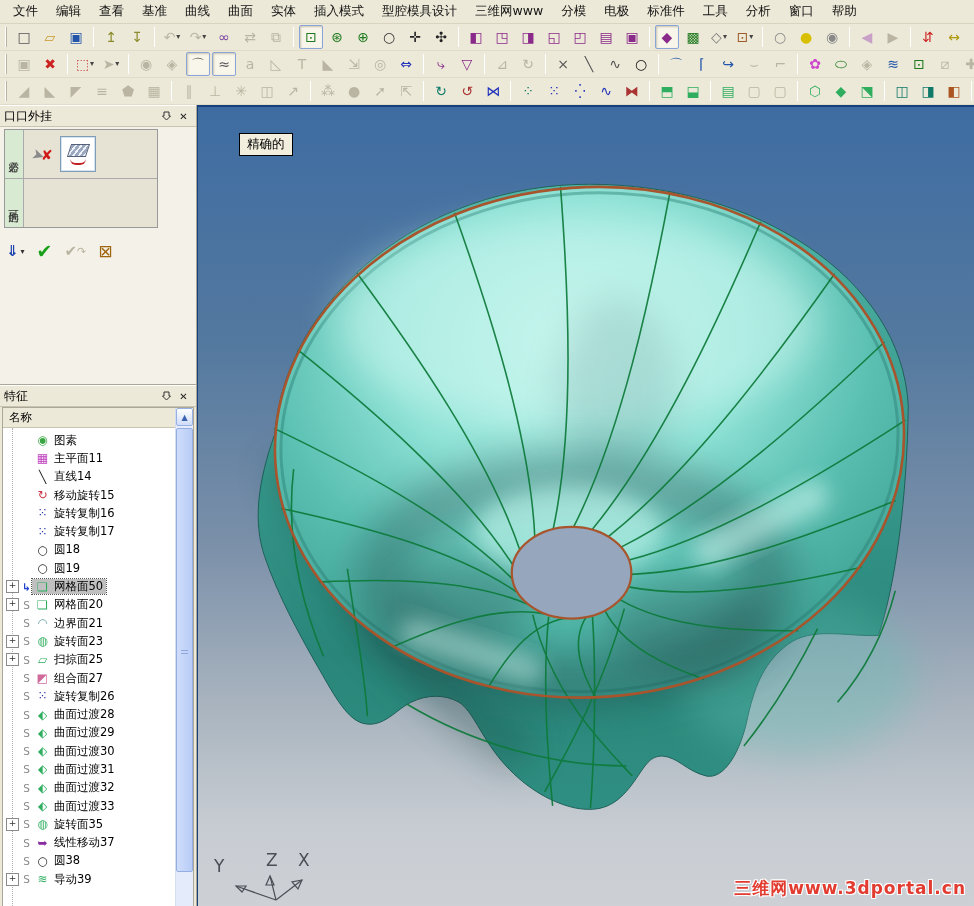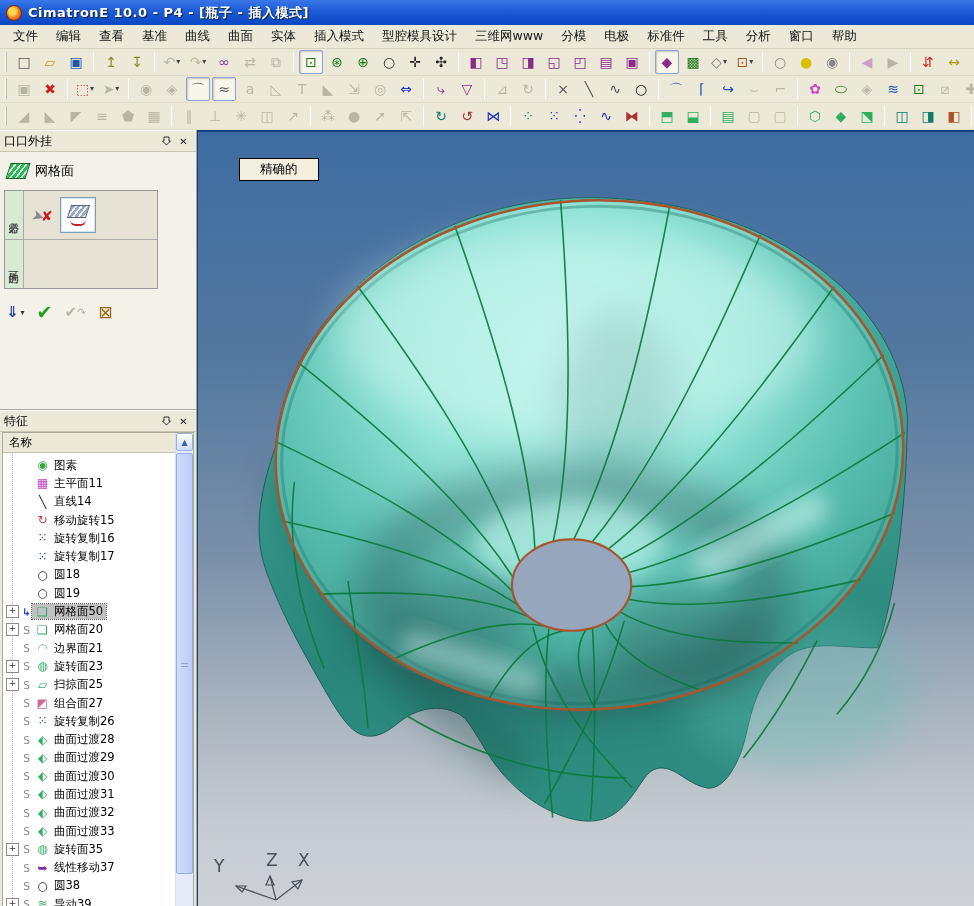--- a/index.html
+++ b/index.html
@@ -69,36 +69,32 @@
 
   
   .sbar{width:17px;flex:0 0 auto;background:#f0f4fd;border-left:1px solid #d5ddf2;display:flex;flex-direction:column;}
   .sb-up{height:16px;background:linear-gradient(#fdfefe,#cfdcf8);border:1px solid #98b1e4;border-radius:2px;font-size:8px;color:#3a62b0;display:flex;align-items:center;justify-content:center;flex:0 0 auto;}
   .sb-track{flex:1;background:#e4ebfb;position:relative;}
   .sb-thumb{position:absolute;left:0;right:0;top:2px;height:92%;background:linear-gradient(90deg,#cfddfb,#b8ccf6);border:1px solid #94aee4;border-radius:2px;}
   .sb-grip{position:absolute;left:4px;right:4px;top:50%;height:6px;background:repeating-linear-gradient(#8fa8dc 0 1px,transparent 1px 3px);}
 
   
   .viewport{flex:1;position:relative;min-width:0;background:linear-gradient(#3e6ca2 0%,#54799f 30%,#7b90a9 55%,#a9b4bf 75%,#c7ccd2 90%,#cdd1d6 100%);border-top:2px solid #16417c;border-left:1px solid #16417c;overflow:hidden;}
-  .vp-tooltip{position:absolute;left:41px;top:26px;background:#f2efdf;border:1px solid #000;padding:2px 20px;font-size:12.5px;color:#000;}
+  .vp-tooltip{position:absolute;left:41px;top:26px;background:#f2efdf;border:1px solid #000;padding:2px 7px;font-size:12.5px;color:#000;}
   .watermark{position:absolute;right:8px;bottom:6px;font-size:17px;font-weight:bold;color:#e23b30;text-shadow:-1px -1px 0 #fff,1px -1px 0 #fff,-1px 1px 0 #fff,1px 1px 0 #fff;letter-spacing:1px;}
   .axes{position:absolute;left:8px;bottom:0;width:130px;height:56px;}
   .axes text{font-size:17px;fill:#4a4f56;font-family:"DejaVu Sans",sans-serif;}
   .axes path,.axes line{stroke:#4a4f56;fill:none;stroke-width:1.2;}
   svg.model{position:absolute;inset:0;width:100%;height:100%;}
 </style>
 </head>
 <body>
 
 <div class="win">
 
-  <div class="titlebar">
-    <div class="appicon"></div>
-    <div class="title-text">CimatronE 10.0 - P4 - [瓶子 - 插入模式]</div>
-  </div>
 
   <div class="menubar">
       <span class="menu-item">文件</span>
       <span class="menu-item">编辑</span>
       <span class="menu-item">查看</span>
       <span class="menu-item">基准</span>
       <span class="menu-item">曲线</span>
       <span class="menu-item">曲面</span>
       <span class="menu-item">实体</span>
       <span class="menu-item">插入模式</span>
@@ -471,24 +467,20 @@
       <div class="panel-title">
         <span class="pt-label">口口外挂</span>
         <span class="pt-btn">
           <svg width="9" height="10" viewBox="0 0 9 10">
               <path d="M2,1 h5 v4 h1.5 l-4,4 -4,-4 H2 z" fill="none" stroke="#333" stroke-width="1"></path>
             </svg>
         </span>
         <span class="pt-btn">✕</span>
       </div>
       <div class="wizard">
-        <div class="wiz-feature">
-          <span class="mesh-glyph"></span>
-          <span>网格面</span>
-        </div>
         <div class="wiz-table">
           <div class="wiz-row">
             <span class="wiz-vlabel">必需</span>
             <span class="wiz-cells">
               <span class="pickicon">
                   <span class="pa">➤</span>
                   <span class="px">✘</span>
                 </span>
               <span class="sel-cell">
                   <span class="mg"></span>
@@ -836,15 +828,16 @@
         <text x="60" y="16" id="axZ">Z</text>
         <text x="92" y="16" id="axX">X</text>
         <line x1="70" y1="50" x2="30" y2="36"></line>
           <path d="M30,36 l10,0 -4,6 z" fill="none"></path>
         <line x1="70" y1="50" x2="64" y2="26"></line>
           <path d="M64,26 l-4,9 8,0 z" fill="none"></path>
         <line x1="70" y1="50" x2="96" y2="30"></line>
           <path d="M96,30 l-10,2 6,7 z" fill="none"></path>
       </svg>
 
+      <div class="watermark">三维网www.3dportal.cn</div>
     </div>
   </div>
 </div>
 
 </body></html>

